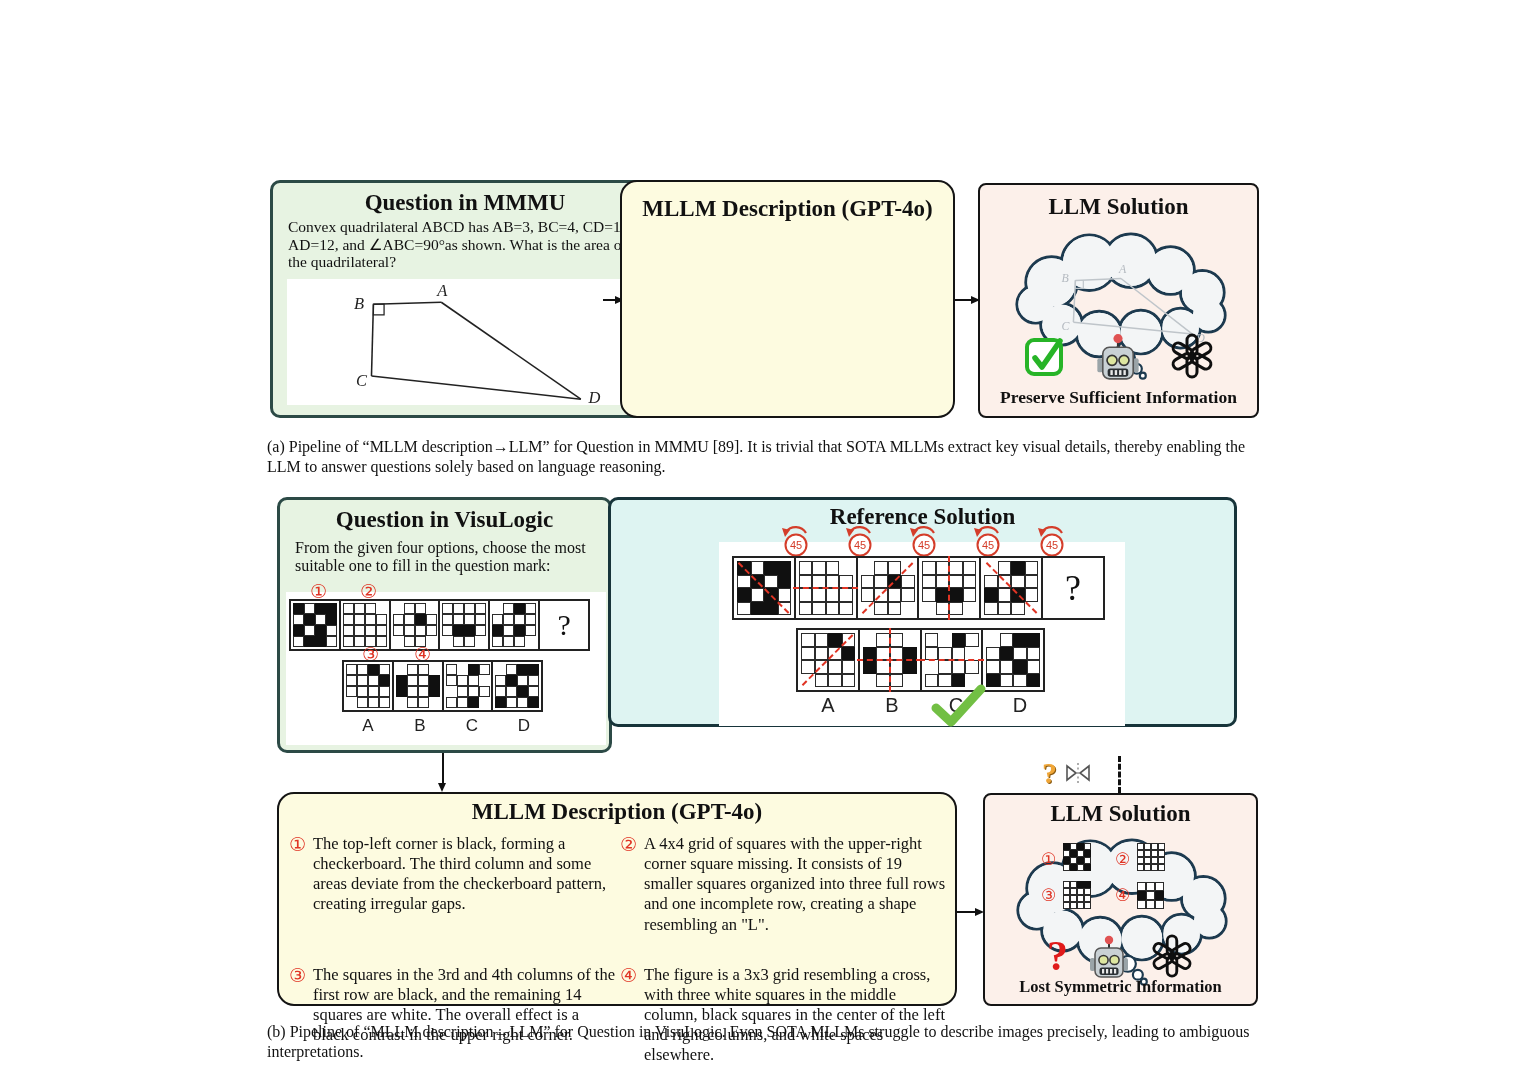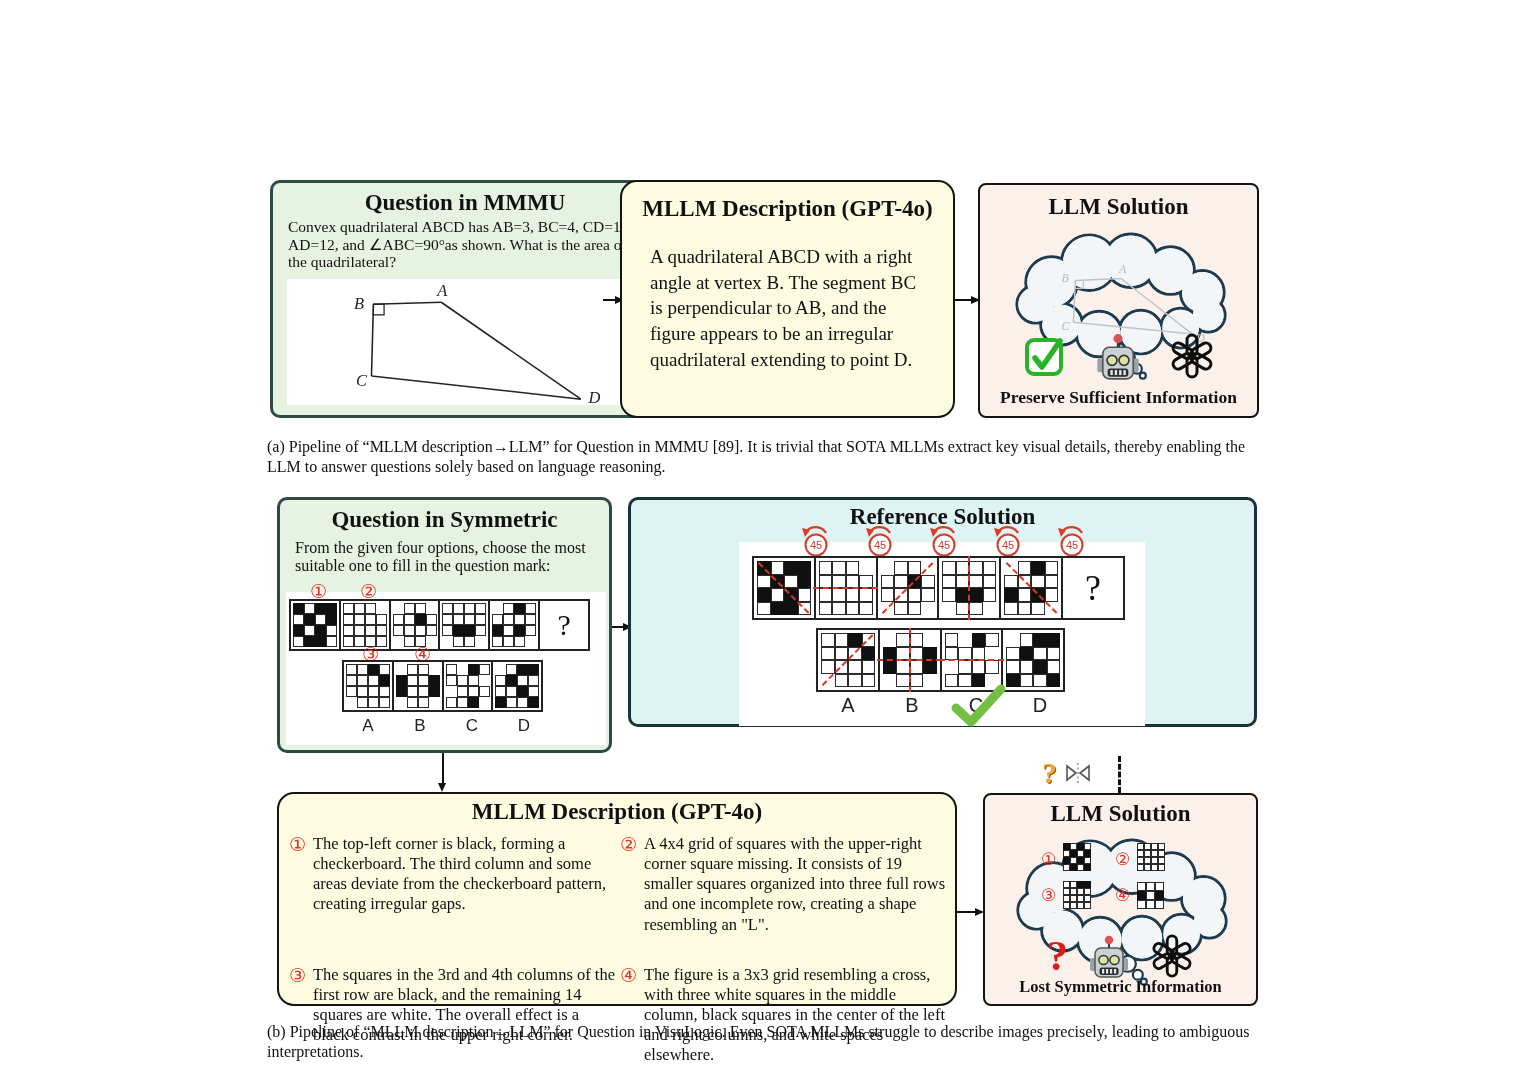--- a/index.html
+++ b/index.html
@@ -89,21 +89,20 @@
           <text x="280" y="128">D</text>
         </g>
       </svg>
     </div>
   </div>
 
   <div class="harrow" style="left:603px;top:299px;width:12px;"></div>
 
   <div class="box yellow" style="left:620px;top:180px;width:335px;height:238px;">
     <div class="btitle" style="margin-top:14px;">MLLM Description (GPT-4o)</div>
-    <div style="font-size:19px;line-height:1.35;padding:22px 24px 0 28px;">A quadrilateral ABCD with a right angle at vertex B. The segment BC is perpendicular to AB, and the figure appears to be an irregular quadrilateral extending to point D.</div>
   </div>
 
   <div class="harrow" style="left:955px;top:299px;width:16px;"></div>
 
   <div class="box pink" style="left:978px;top:183px;width:281px;height:235px;">
     <div class="btitle" style="margin-top:9px;">LLM Solution</div>
     <div class="cloudwrap" style="left:22px;top:36px;width:238px;height:150px;">
       <svg viewBox="0 0 240 160">
         <g stroke="#1d3a4f" stroke-width="3" fill="#f3f5f6">
           <circle cx="50" cy="62" r="26"></circle>
@@ -180,21 +179,21 @@
           <rect x="-5" y="-21" width="10" height="21" rx="5" transform="rotate(300)"></rect>
         </g>
       </svg>
     </div>
     <div class="boxcap" style="bottom:8px;">Preserve Sufficient Information</div>
   </div>
 
   <div class="figcap" style="left:267px;top:437px;width:1000px;">(a) Pipeline of “MLLM description→LLM” for Question in MMMU [89]. It is trivial that SOTA MLLMs extract key visual details, thereby enabling the LLM to answer questions solely based on language reasoning.</div>
 
   <div class="box green" style="left:277px;top:497px;width:335px;height:256px;">
-    <div class="btitle">Question in Symmetric</div>
+    <div class="btitle">Question in VisuLogic</div>
     <div style="font-size:16px;line-height:1.15;padding:6px 23px 0 15px;">From the given four options, choose the most suitable one to fill in the question mark:</div>
     <div class="wpanel" style="left:6px;top:92px;width:320px;height:153px;">
       <span class="marker" style="left:24px;top:-12px;">①</span>
       <span class="marker" style="left:74px;top:-12px;">②</span>
       <div class="qstrip" style="left:3px;top:7px;">
         <div class="qcell small">
             <div class="mini g11">
               <div class="gridm" style="grid-template-columns: repeat(4, var(--cell));">
                 <div class="cell cb"></div>
                 <div class="cell cw"></div>
@@ -403,21 +402,21 @@
         <span>A</span>
         <span>B</span>
         <span>C</span>
         <span>D</span>
       </div>
     </div>
   </div>
 
   <div class="harrow" style="left:612px;top:626px;width:11px;"></div>
 
-  <div class="box cyan" style="left:628px;top:497px;width:629px;height:230px;">
+  <div class="box cyan" style="left:608px;top:497px;width:629px;height:230px;">
     <div class="btitle" style="margin-top:4px;">Reference Solution</div>
     <div class="wpanel" style="left:108px;top:42px;width:406px;height:184px;"></div>
 
     <svg class="badge" style="left:168px;top:24px;" viewBox="0 0 34 34">
       <path d="M27,9 A12,12 0 0 0 7,8" fill="none" stroke="#d43d2a" stroke-width="2.2"></path>
         <polygon points="3,4 11,6 6,13" fill="#d43d2a"></polygon>
       <circle cx="17" cy="21" r="10.5" fill="#fff" stroke="#d43d2a" stroke-width="2"></circle>
       <text x="17" y="25" text-anchor="middle" font-size="11" fill="#d43d2a" font-family="Liberation Sans, sans-serif">45</text>
     </svg>
     <svg class="badge" style="left:232px;top:24px;" viewBox="0 0 34 34">

